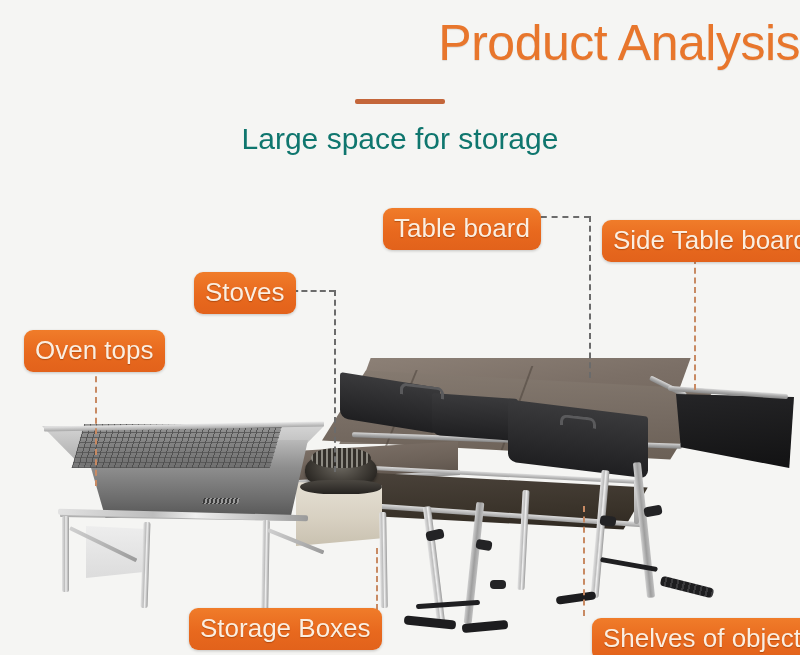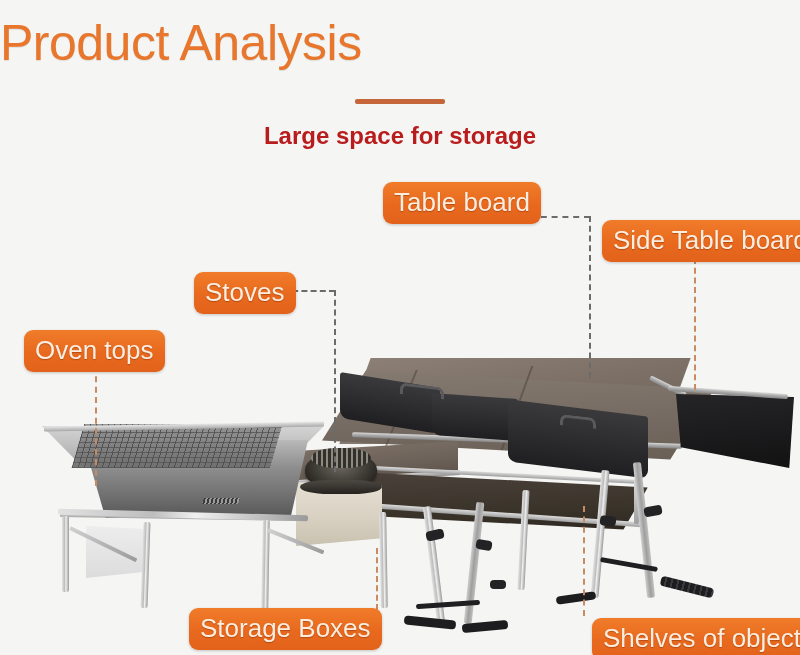--- a/index.html
+++ b/index.html
@@ -8,34 +8,34 @@
   body {
     background:#f5f5f3;
     font-family:"Liberation Sans", sans-serif;
     position:relative;
   }
   #stage { position:absolute; inset:0; width:800px; height:655px; overflow:hidden; }
 
   
   .title {
     position:absolute; top:14px; left:0; width:800px;
-    text-align:left;
+    text-align:right;
     font-size:50px; font-weight:400; letter-spacing:-0.5px;
     color:#e8762c;
     text-shadow:0 1px 1px rgba(0,0,0,.10);
   }
   .divider {
     position:absolute; top:99px; left:50%; margin-left:-45px;
     width:90px; height:5px; border-radius:2px;
     background:#c4663a;
   }
   .subtitle {
     position:absolute; top:122px; left:0; width:800px;
     text-align:center;
-    font-size:24px; font-weight:700; color:#b91c1c;
+    font-size:30px; font-weight:400; color:#0f766e;
   }
 
   
   .badge {
     position:absolute;
     background:linear-gradient(180deg,#f07c2a 0%,#e8691e 55%,#e2621b 100%);
     color:#fbeee0;
     border-radius:9px;
     font-size:26px; font-weight:400;
     line-height:1;
@@ -320,21 +320,21 @@
   <div class="lead-v" style="left:694px;top:258px;height:132px;"></div>
 
   <div class="lead-v" style="left:376px;top:548px;height:62px;"></div>
 
   <div class="lead-v" style="left:583px;top:506px;height:110px;"></div>
 
   <div class="badge" style="left:194px;top:272px;">Stoves</div>
 
   <div class="badge" style="left:24px;top:330px;">Oven tops</div>
 
-  <div class="badge" style="left:383px;top:182px;">Table board</div>
+  <div class="badge" style="left:383px;top:208px;">Table board</div>
 
   <div class="badge clip-right" style="left:602px;top:220px;">Side Table board</div>
 
   <div class="badge" style="left:189px;top:608px;">Storage Boxes</div>
 
   <div class="badge clip-right" style="left:592px;top:618px;">Shelves of objects</div>
 
 </div>
 
 </body></html>

